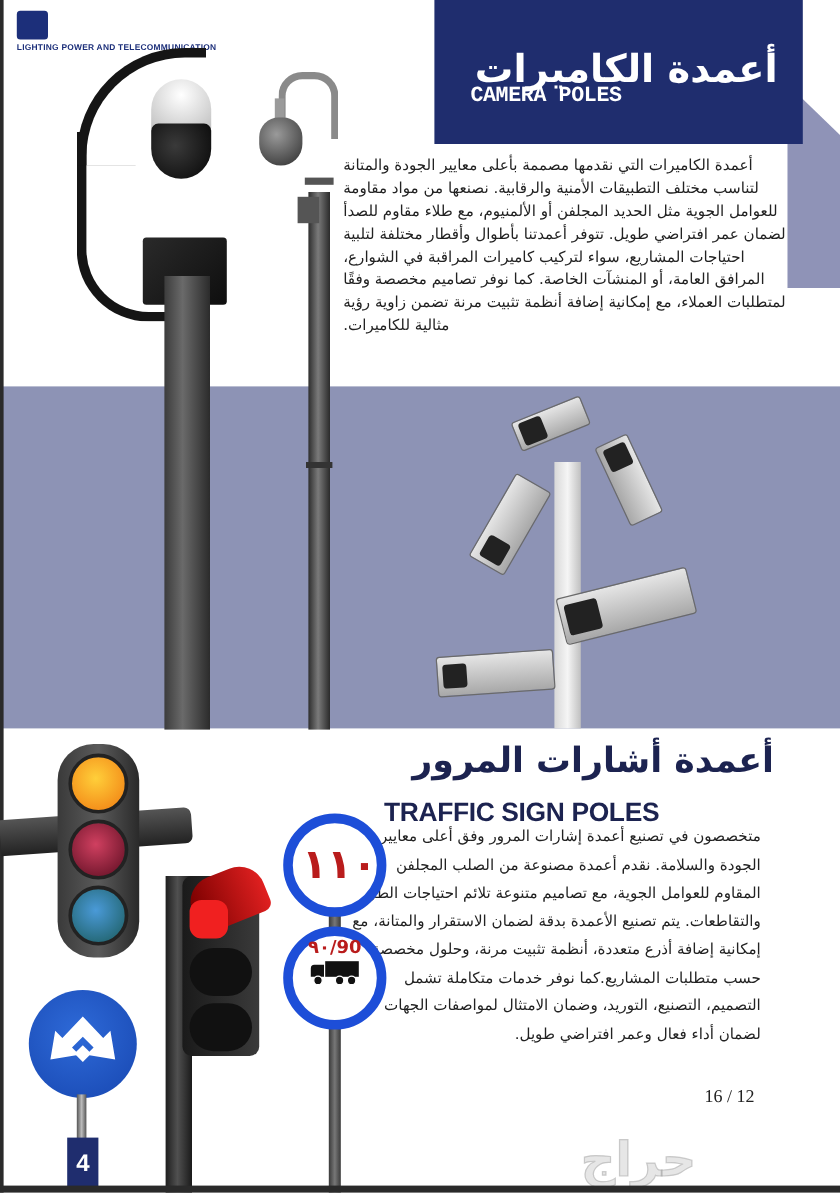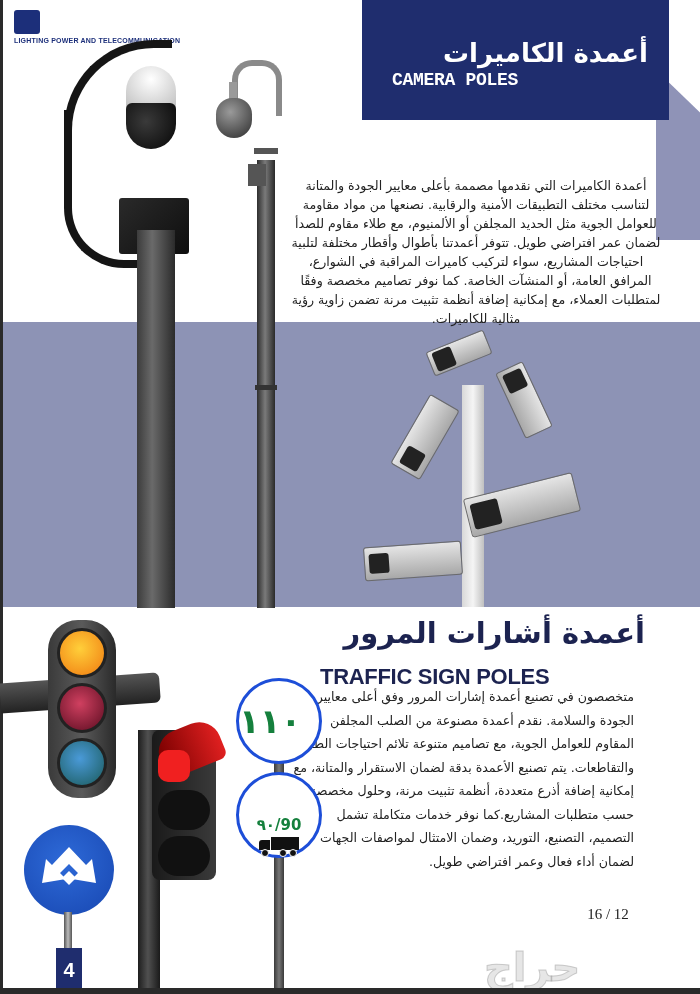--- a/index.html
+++ b/index.html
@@ -8,23 +8,23 @@
   
   .top-white{left:0;top:0;width:700px;height:322px;background:#fff;}
   .left-border{left:0;top:0;width:3px;height:994px;background:#2a2a2a;}
   .sky{left:0;top:322px;width:700px;height:285px;background:#8d93b5;}
   .right-deco{right:0;top:70px;width:44px;height:170px;background:#8f93b7;clip-path:polygon(0 0,100% 25%,100% 100%,0 100%);}
   .logo-word{left:14px;top:6px;font-family:"Liberation Sans",sans-serif;font-weight:bold;font-size:29px;color:#1c2f7a;letter-spacing:1px;line-height:30px;}
   .logo-bulb{display:inline-block;width:26px;height:24px;background:#1c2f7a;margin-right:2px;vertical-align:-3px;border-radius:3px;}
   .logo-sub{left:14px;top:37px;font-family:"Liberation Sans",sans-serif;font-weight:bold;font-size:7px;color:#1c2f7a;letter-spacing:0.2px;white-space:nowrap;}
   
   .title-box{left:362px;top:0;width:307px;height:120px;background:#1f2d6e;}
-  .title-ar{right:52px;top:38px;color:#fff;font-weight:bold;font-size:26px;direction:rtl;white-space:nowrap;font-family:"DejaVu Sans",sans-serif;}
+  .title-ar{right:52px;top:38px;color:#fff;font-weight:bold;font-size:32px;direction:rtl;white-space:nowrap;font-family:"DejaVu Sans",sans-serif;}
   .title-en{left:392px;top:70px;color:#fff;font-weight:bold;font-size:18px;font-family:Liberation Mono, monospace;letter-spacing:-0.3px;white-space:nowrap;}
-  .para1{right:34px;top:128px;width:380px;direction:rtl;text-align:center;font-size:12.6px;line-height:19px;color:#222;font-family:"DejaVu Sans",sans-serif;margin-top:48px;}
+  .para1{right:34px;top:128px;width:380px;direction:rtl;text-align:left;font-size:12.6px;line-height:19px;color:#222;font-family:"DejaVu Sans",sans-serif;}
   
   .pole-big{left:137px;top:230px;width:38px;height:378px;background:linear-gradient(90deg,#3c3c3c,#6a6a6a 40%,#2b2b2b);}
   .junction-box{left:119px;top:198px;width:70px;height:56px;background:linear-gradient(135deg,#2a2a2a,#0e0e0e);border-radius:3px;}
   .arm-low{left:64px;top:110px;width:70px;height:150px;border-left:8px solid #151515;border-bottom:8px solid #151515;border-radius:0 0 0 60px;}
   .dome1-top{left:126px;top:66px;width:50px;height:44px;background:radial-gradient(circle at 50% 30%,#fff,#bdbdbd);border-radius:25px 25px 4px 4px;}
   .dome1-bot{left:126px;top:103px;width:50px;height:46px;background:radial-gradient(circle at 40% 40%,#3a3a3a,#050505);border-radius:6px 6px 25px 25px;}
   .pole-thin{left:257px;top:160px;width:18px;height:448px;background:linear-gradient(90deg,#2e2e2e,#7a7a7a 45%,#2a2a2a);}
   .hook{left:232px;top:60px;width:38px;height:50px;border:6px solid #8a8a8a;border-bottom:none;border-left-width:6px;border-radius:20px 20px 0 0;}
   .dome2{left:216px;top:98px;width:36px;height:40px;background:radial-gradient(circle at 40% 35%,#9a9a9a,#2b2b2b);border-radius:18px 18px 20px 20px;}
   .dome2-mount{left:229px;top:82px;width:8px;height:18px;background:#9a9a9a;}
@@ -51,21 +51,21 @@
   .lamp-amber{top:8px;background:radial-gradient(circle at 45% 40%,#ffcf3a,#f07a10);}
   .lamp-red{top:63px;background:radial-gradient(circle at 45% 40%,#d04060,#5a0c20);}
   .lamp-green{top:118px;background:radial-gradient(circle at 45% 40%,#4a9ad8,#1a5a5a);}
   .tl2-pole{left:138px;top:730px;width:22px;height:264px;background:linear-gradient(90deg,#1e1e1e,#505050 45%,#1a1a1a);}
   .tl2-head{left:152px;top:730px;width:64px;height:150px;background:linear-gradient(90deg,#1a1a1a,#3a3a3a);border-radius:8px;}
   .tl2-visor{left:158px;top:726px;width:64px;height:44px;background:linear-gradient(90deg,#7a0000,#e02020);border-radius:30px 30px 10px 30px;transform:rotate(-22deg);}
   .tl2-red{left:158px;top:750px;width:32px;height:32px;background:#f02020;border-radius:10px;}
   .tl2-lamp{position:absolute;left:158px;width:52px;height:40px;background:#111;border-radius:20px;}
   
   .sign-pole{left:274px;top:700px;width:10px;height:294px;background:linear-gradient(90deg,#3a3a3a,#777,#3a3a3a);}
-  .sign{left:236px;width:86px;height:86px;border-radius:50%;background:#fff;border:3px solid #1d4ed8;box-sizing:border-box;display:flex;align-items:center;justify-content:flex-end;color:#15803d;font-weight:bold;}
+  .sign{left:236px;width:86px;height:86px;border-radius:50%;background:#fff;border:8px solid #1d4ed8;box-sizing:border-box;display:flex;align-items:center;justify-content:flex-start;color:#b91c1c;font-weight:bold;}
   .sign-110{top:678px;font-size:34px;direction:rtl;font-family:"DejaVu Sans",sans-serif;}
   .sign-90{top:772px;flex-direction:column;font-size:15px;font-family:"DejaVu Sans",sans-serif;}
   .truck{width:40px;height:18px;position:relative;margin-top:3px;}
   .truck .cargo{position:absolute;right:0;top:0;width:28px;height:13px;background:#111;}
   .truck .cab{position:absolute;left:0;top:3px;width:11px;height:10px;background:#111;border-radius:3px 0 0 0;}
   .truck .w{position:absolute;top:12px;width:6px;height:6px;border-radius:50%;background:#111;border:1px solid #fff;}
   
   .blue-sign{left:24px;top:825px;width:90px;height:90px;border-radius:50%;background:radial-gradient(circle at 45% 40%,#2e6ad8,#1746b0);display:flex;align-items:center;justify-content:center;}
   .blue-pole{left:64px;top:912px;width:8px;height:40px;background:linear-gradient(90deg,#555,#bbb,#555);}
   .page-num{left:56px;top:948px;width:26px;height:44px;background:#1f2d6e;color:#fff;font-weight:bold;font-size:20px;display:flex;align-items:center;justify-content:center;font-family:"Liberation Sans",sans-serif;}

